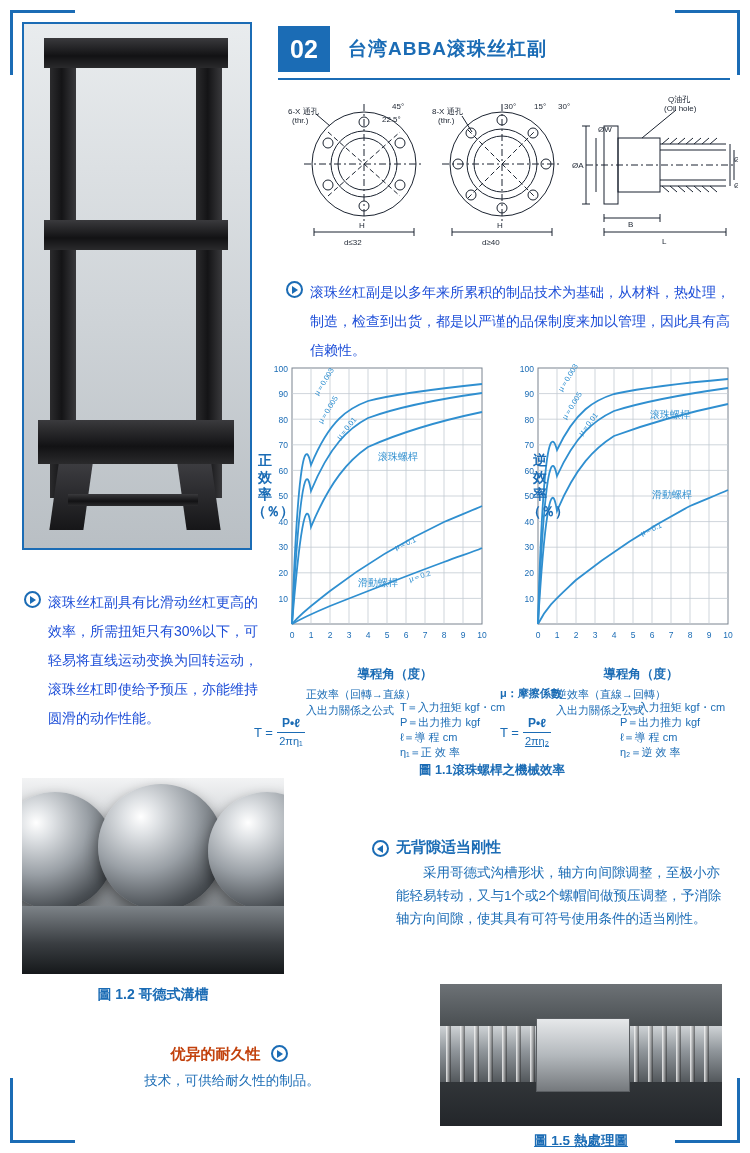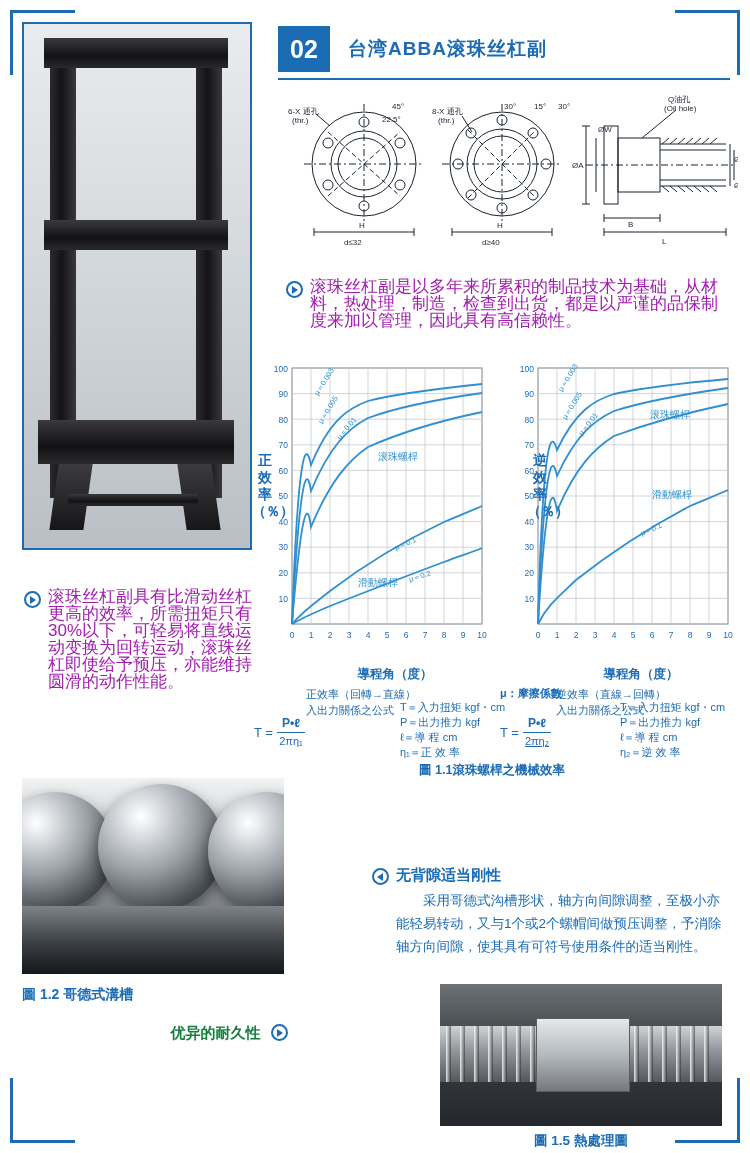--- a/index.html
+++ b/index.html
@@ -36,21 +36,21 @@
      linear-gradient(180deg,#e9ecee 0%,#cfd4d8 55%,#b9bfc4 100%);}
   .mp-col{position:absolute;background:linear-gradient(90deg,#2b2b2d,#141416 45%,#39393c);}
   .mp-beam{position:absolute;background:linear-gradient(180deg,#3a3a3d,#121214 60%,#2a2a2c);}
   .mp-foot{position:absolute;background:linear-gradient(180deg,#3c3c40,#161618);}
 
   
   .cad{position:absolute;left:286px;top:92px;width:452px;height:170px;}
   .cad svg{display:block;}
 
   
-  .para{font-size:17px;line-height:17px;color:#a21caf;}
+  .para{font-size:14px;line-height:29px;color:#1d4ed8;}
   .bullet-icon{
     display:inline-block;width:17px;height:17px;border-radius:50%;
     border:2px solid #1b6cb5;position:relative;vertical-align:-3px;margin-right:6px;
     box-sizing:border-box;
   }
   .bullet-icon::before{
     content:"";position:absolute;left:4px;top:3px;
     border-left:6px solid #1b6cb5;border-top:4px solid transparent;border-bottom:4px solid transparent;
   }
   .bullet-icon.left::before{
@@ -91,25 +91,25 @@
   .thread{position:absolute;top:42px;height:56px;width:5px;
     background:linear-gradient(90deg,rgba(255,255,255,.85),rgba(0,0,0,.45));}
 
   
   .rigidity{position:absolute;left:396px;top:838px;width:326px;}
   .rigidity-title{font-size:15px;font-weight:bold;color:#1b6cb5;margin-bottom:4px;}
   .rigidity-title .bullet-icon{position:absolute;left:-24px;top:2px;}
   .rigidity p{margin:0;font-size:13.5px;line-height:23px;text-indent:27px;}
 
   .durab{position:absolute;left:60px;top:1024px;width:344px;text-align:center;}
-  .durab-title{font-size:15px;font-weight:bold;color:#15803d;margin-bottom:5px;}
+  .durab-title{font-size:15px;font-weight:bold;color:#c2410c;margin-bottom:5px;margin-top:21px;}
   .durab p{margin:0;font-size:13.5px;line-height:23px;}
 
-  .cap-12{position:absolute;left:22px;top:986px;width:262px;text-align:left;font-size:14px;font-weight:bold;color:#1b6cb5;}
-  .cap-15{position:absolute;left:440px;top:1132px;width:282px;text-align:center;font-size:13.5px;font-weight:bold;color:#1b6cb5;}
+  .cap-12{position:absolute;left:22px;top:986px;width:262px;text-align:center;font-size:14px;font-weight:bold;color:#1b6cb5;}
+  .cap-15{position:absolute;left:440px;top:1132px;width:282px;text-align:center;font-size:13.5px;font-weight:bold;color:#1b6cb5;text-decoration:underline;}
 </style>
 </head>
 <body>
 
 <div class="frame-tl"></div>
 <div class="frame-tr"></div>
 <div class="frame-bl"></div>
 <div class="frame-br"></div>
 
 <div class="hdr">
@@ -419,32 +419,33 @@
 <div class="groove-photo">
   <div class="gp-bg"></div>
   <div class="ball" style="left:-26px;top:14px;width:118px;height:118px;"></div>
   <div class="ball" style="left:76px;top:6px;width:126px;height:126px;"></div>
   <div class="ball" style="left:186px;top:14px;width:118px;height:118px;"></div>
   <div style="position:absolute;left:0;right:0;top:128px;height:68px;background:linear-gradient(180deg,#7d8388,#3a3e42 55%,#15181a);"></div>
 </div>
 <div class="cap-12">圖  1.2 哥德式溝槽</div>
 
 <div class="rigidity">
-  <div class="rigidity-title" style="position:relative;margin-top:28px;">
+  <div class="rigidity-title" style="position:relative;">
     <span class="bullet-icon left"></span>
     <span>无背隙适当刚性</span>
   </div>
   <p>采用哥德式沟槽形状，轴方向间隙调整，至极小亦能轻易转动，又与1个或2个螺帽间做预压调整，予消除轴方向间隙，使其具有可符号使用条件的适当刚性。</p>
 </div>
 
 <div class="durab">
   <div class="durab-title">
     <span>优异的耐久性</span>
     <span class="bullet-icon" style="margin-left:6px;"></span>
   </div>
+  <p>技术，可供给耐久性的制品。</p>
 </div>
 
 <div class="heat-photo">
   <div class="hp-bg"></div>
   <div class="hp-shaft"></div>
   <div class="thread" style="left:6px;"></div>
     <div class="thread" style="left:20px;"></div>
   <div class="thread" style="left:34px;"></div>
     <div class="thread" style="left:48px;"></div>
   <div class="thread" style="left:62px;"></div>

